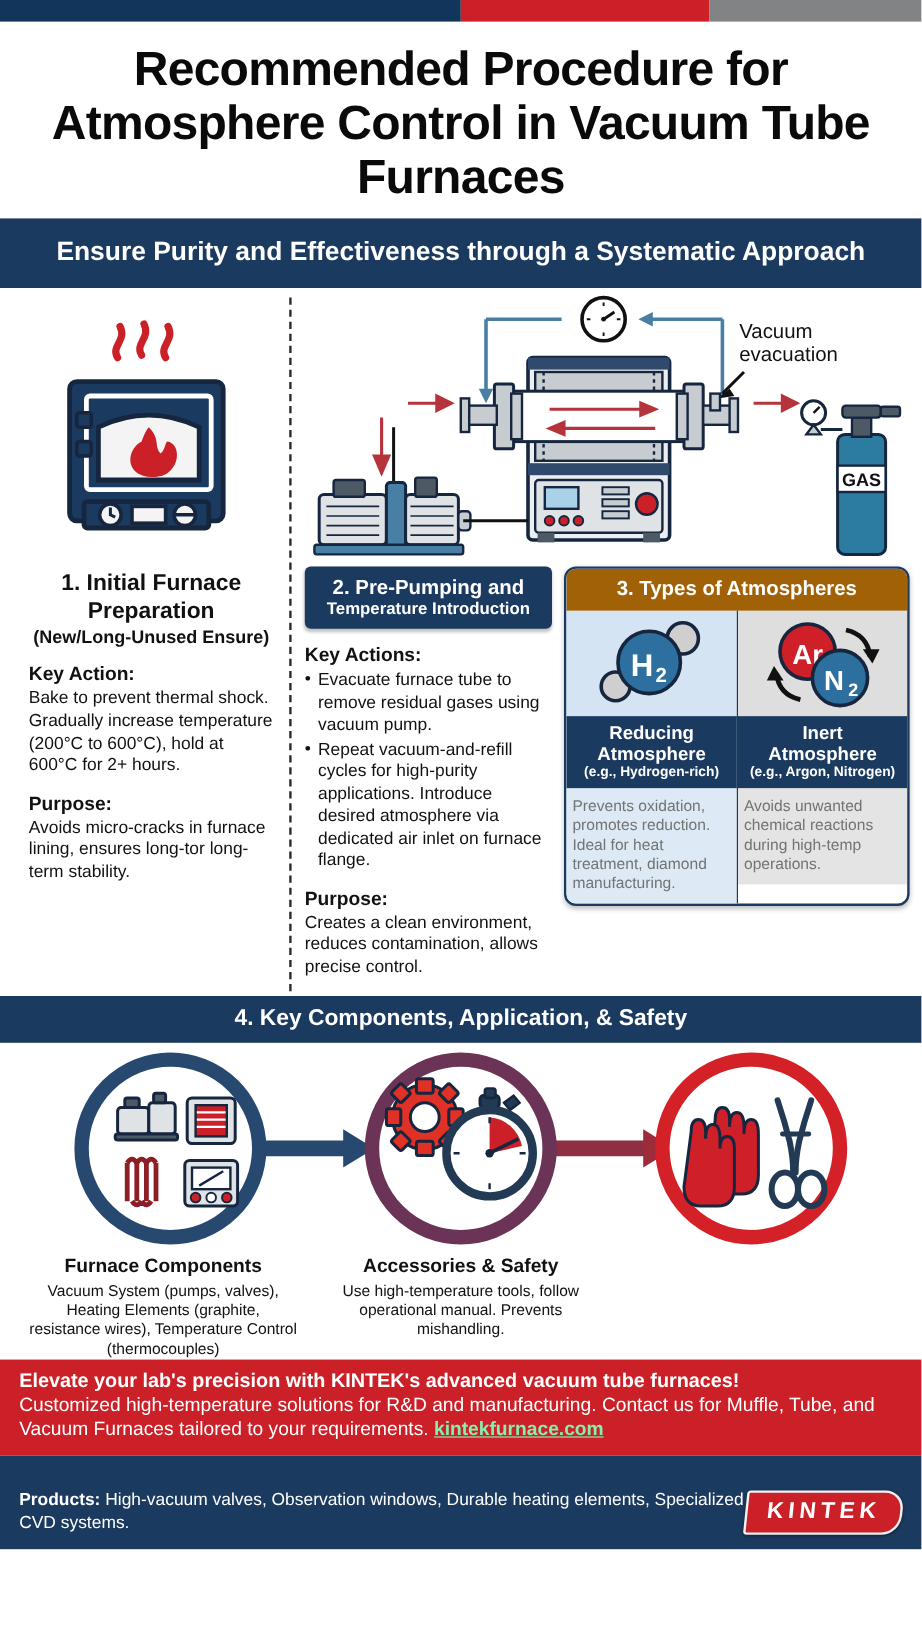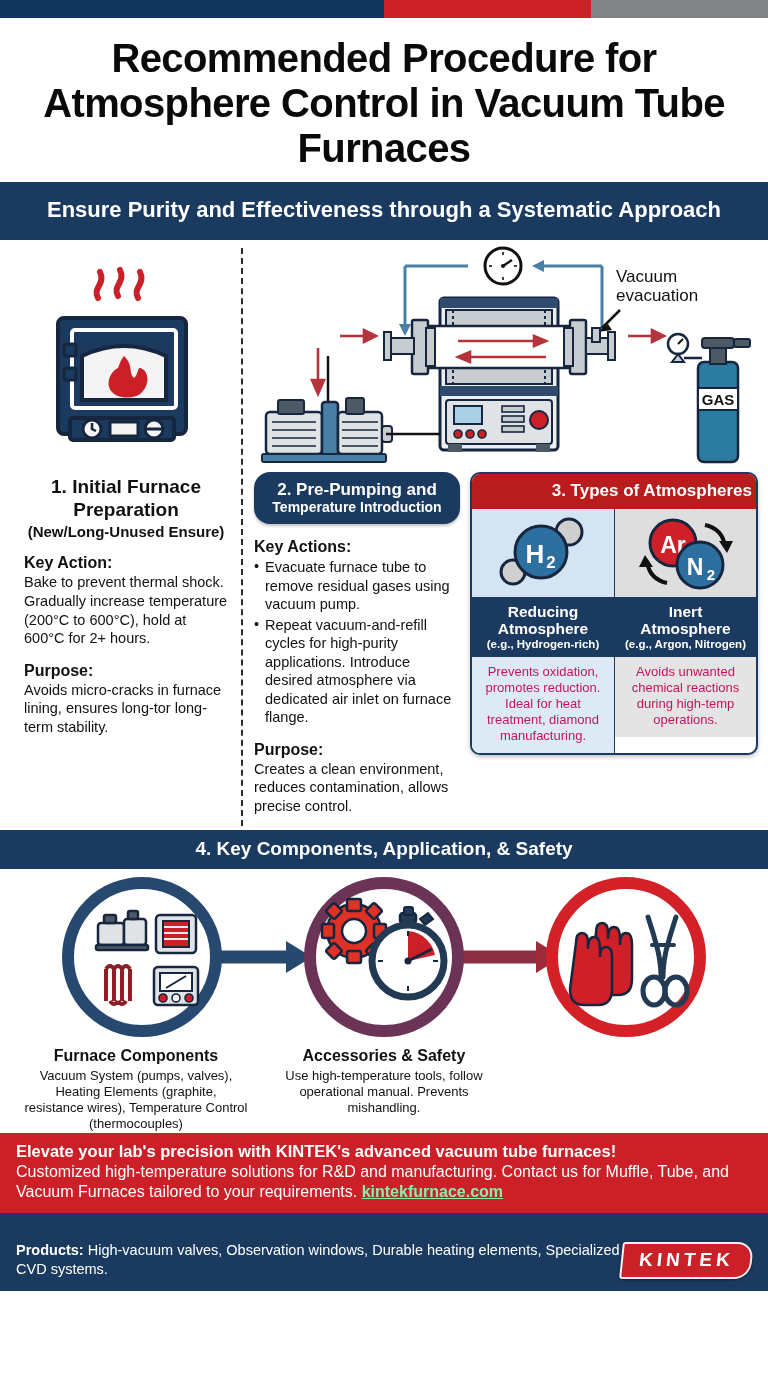--- a/index.html
+++ b/index.html
@@ -51,49 +51,49 @@
     text-align:center;
   }
   .sec-sub { font-size:15px; font-weight:700; color:#111; margin-top:2px; text-align:center;}
   .lbl { font-size:16px; font-weight:700; color:#111; margin-top:14px; }
   .body-t { font-size:14.5px; color:#111; line-height:1.28; margin-top:1px; }
   .bul { font-size:14.5px; color:#111; line-height:1.28; padding-left:11px; position:relative; margin-top:2px;}
   .bul:before { content:"\2022"; position:absolute; left:0; top:-1px; }
 
   
   .pill {
-    background:#1b3a5f; color:#fff; border-radius:16px;
+    background:#1b3a5f; color:#fff; border-radius:5px;
     padding:8px 10px 9px 10px; text-align:center;
     box-shadow: 0 2px 3px rgba(0,0,0,.25);
   }
   .pill .l1 { font-size:17px; font-weight:700; line-height:1.12; }
   .pill .l2 { font-size:14px; font-weight:700; line-height:1.15; }
 
   
   .card3 {
     border:2px solid #1b3a5f; border-radius:10px; overflow:hidden;
     box-shadow: 0 2px 4px rgba(0,0,0,.25); background:#fff;
   }
   .card3 .hd {
-    background:#b91c1c; color:#fff; text-align:right;
+    background:#a16207; color:#fff; text-align:center;
     font-size:17px; font-weight:700; padding:7px 4px 8px;
   }
   .card3 .grid { display:flex; }
   .card3 .cell { width:50%; }
   .card3 .cell + .cell { border-left:1.5px solid #1b3a5f; }
   .ill { height:88px; display:flex; align-items:center; justify-content:center; }
   .ill.blue { background:#d4e4f2; }
   .ill.gray { background:#dedede;align-items:flex-end; }
   .nm {
     background:#1b3a5f; color:#fff; text-align:center;
     padding:5px 3px 6px; border-top:1.5px solid #1b3a5f;
   }
   .nm .t1 { font-size:15.5px; font-weight:700; line-height:1.1; }
   .nm .t2 { font-size:11.5px; font-weight:700; line-height:1.15; margin-top:1px;}
-  .ds { text-align:center; font-size:13px; line-height:1.22; padding:7px 5px 9px; color:#be185d; }
+  .ds { font-size:13px; line-height:1.22; padding:7px 5px 9px; color:#737373; }
   .ds.blue { background:#ddeaf5; }
   .ds.gray { background:#e4e4e4; }
 
   
   .band4 {
     background:#1b3a5f; color:#fff; text-align:center;
     font-size:19px; font-weight:700; padding:8px 0 9px;
     margin-top:14px;
   }
   .flow { position:relative; height:176px; }

